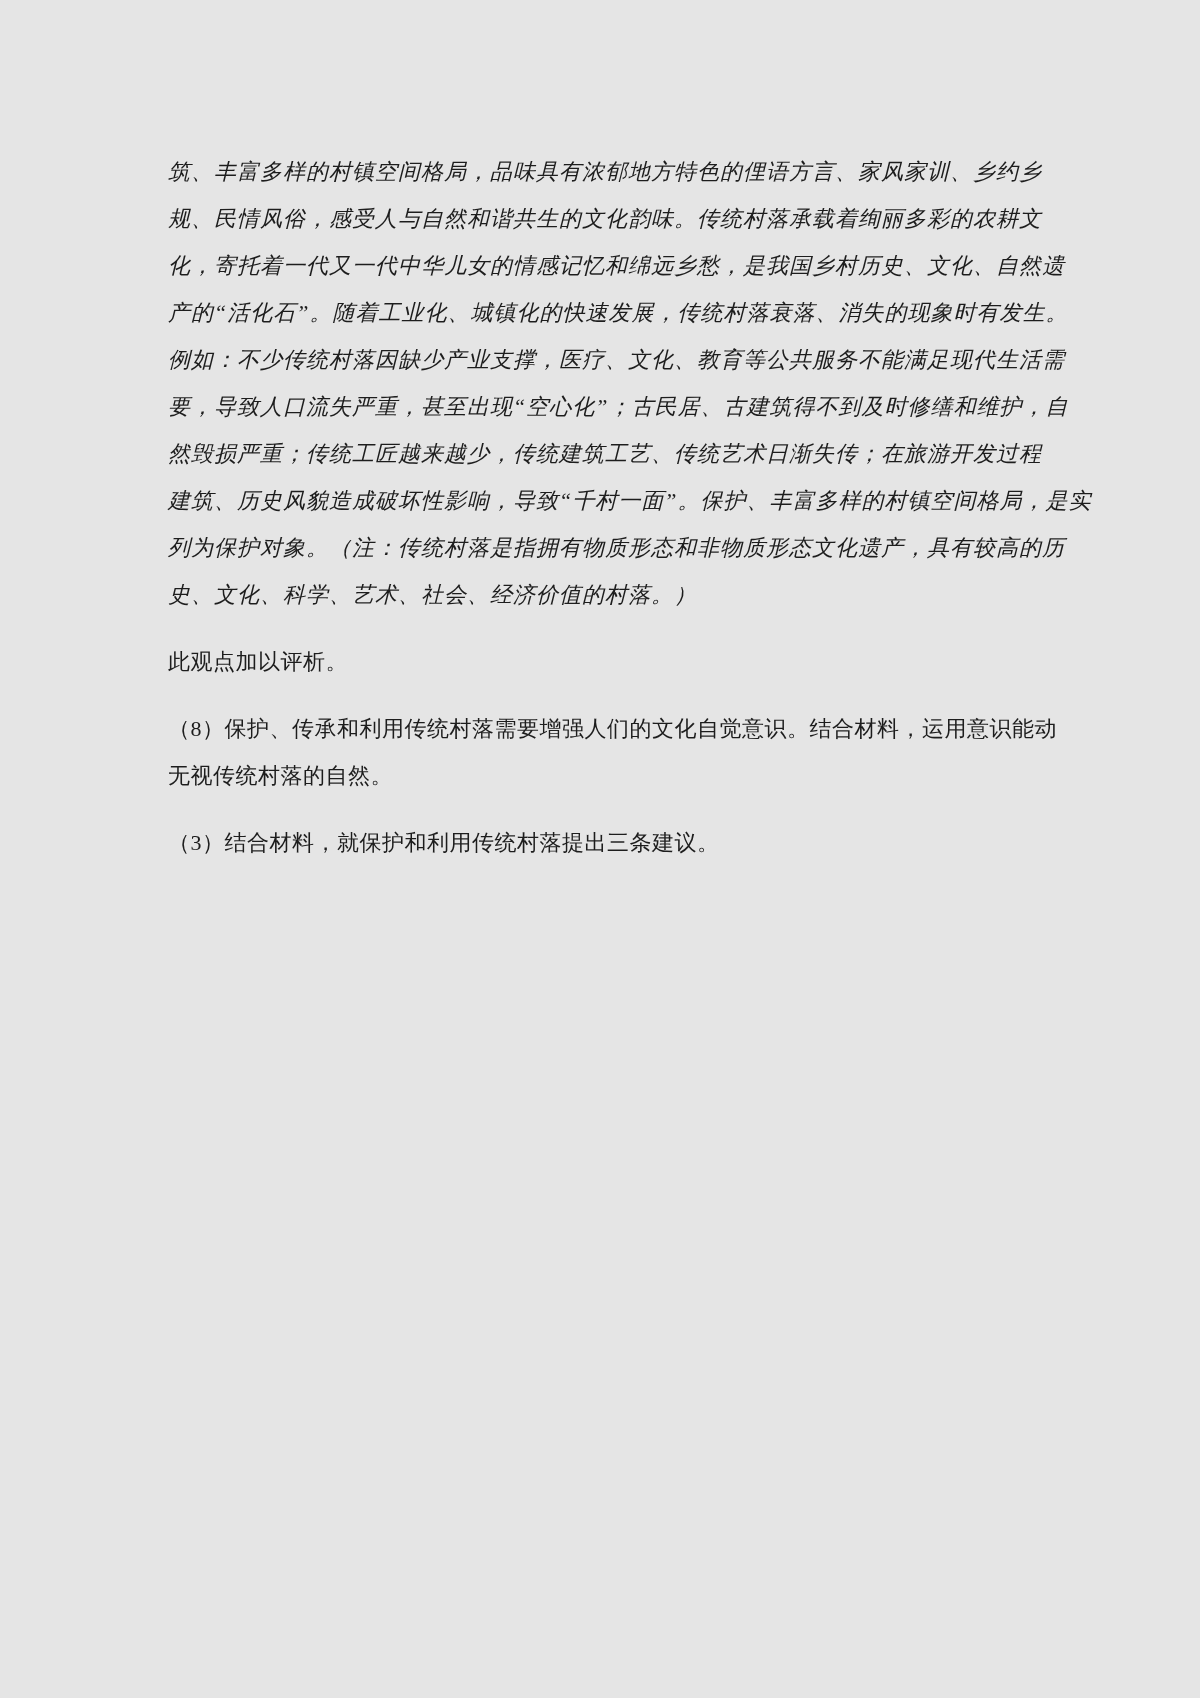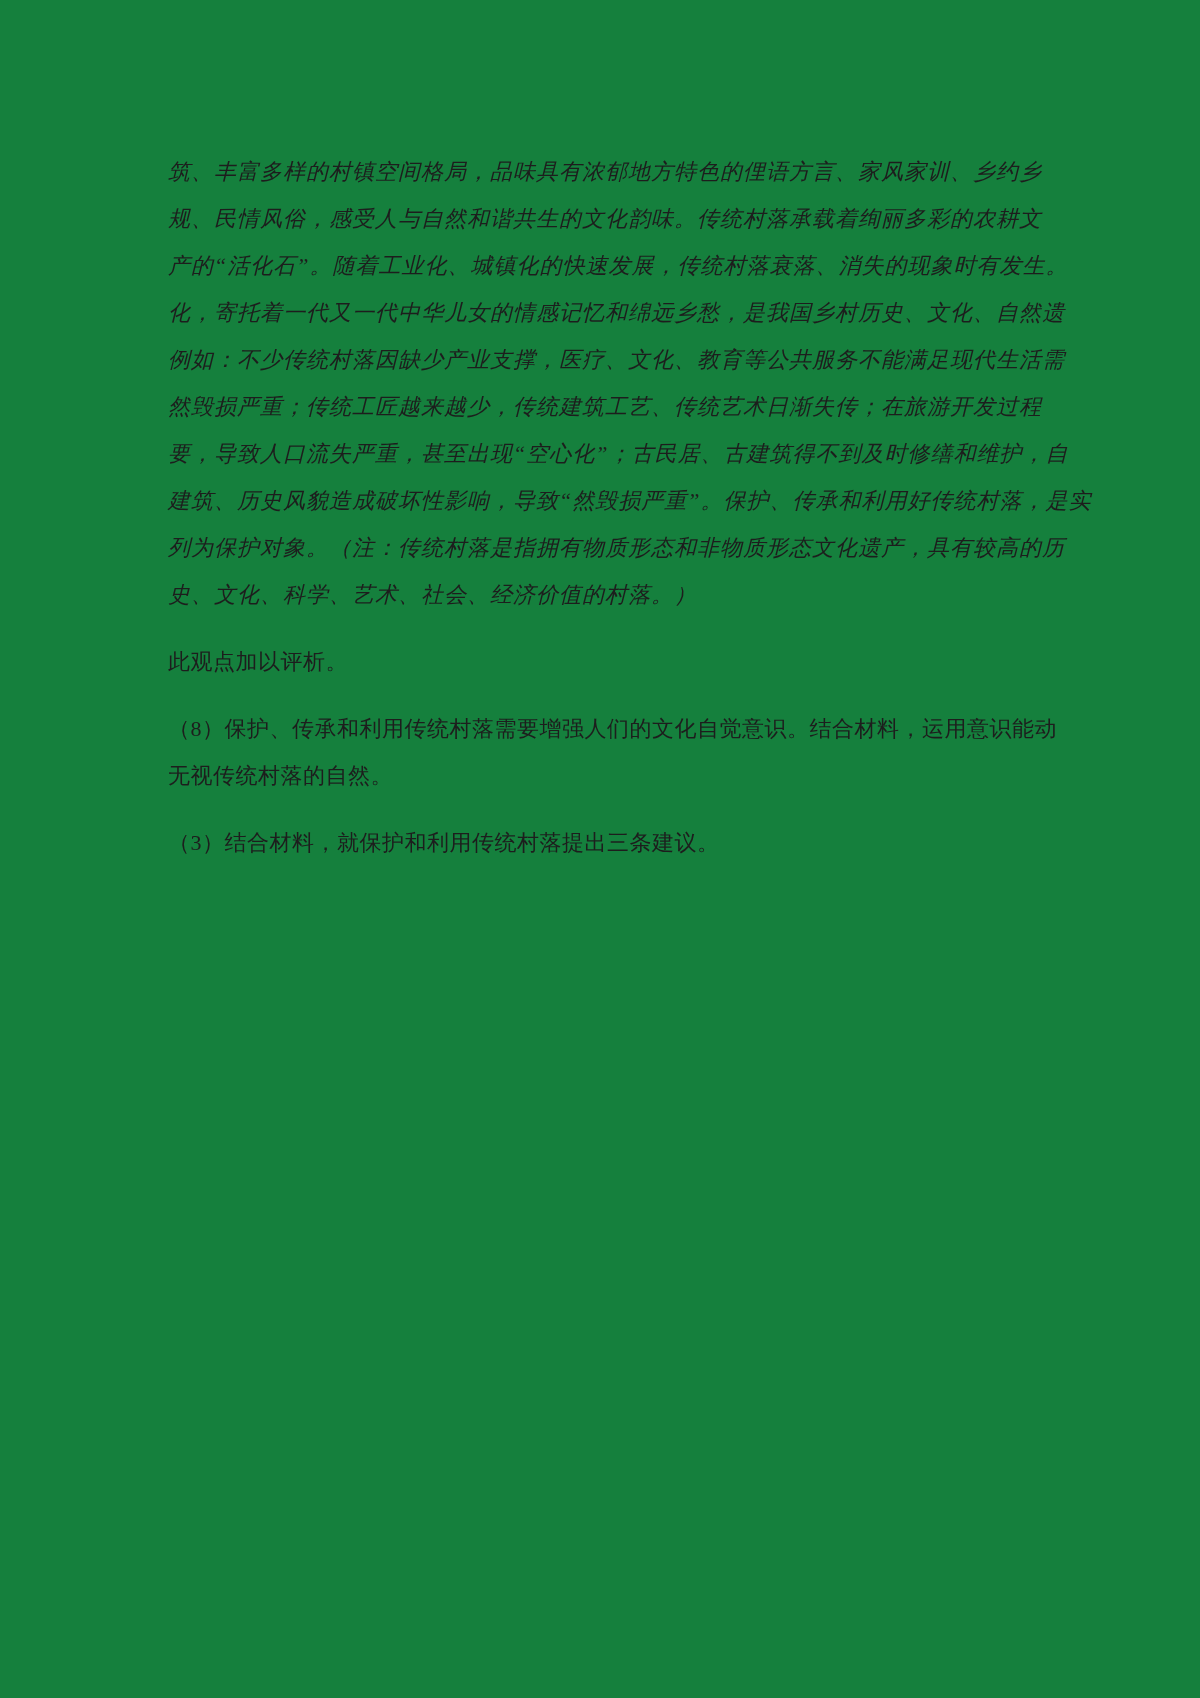--- a/index.html
+++ b/index.html
@@ -4,21 +4,21 @@
 <style>
   html, body {
     margin: 0;
     padding: 0;
     background: #ffffff;
   }
   .page {
     position: relative;
     width: 1200px;
     height: 1698px;
-    background: #15803d;
+    background: #e5e5e5;
     box-sizing: border-box;
     padding: 148px 160px 0 168px;
     font-family: "Liberation Serif", serif;
     color: #1d1d1d;
     font-size: 22px;
     overflow: hidden;
   }
   .material {
     
     font-style: italic;
@@ -35,26 +35,26 @@
   }
 </style>
 </head>
 <body>
 
 <div class="page">
 
   <div class="material">
     <div class="line">筑、丰富多样的村镇空间格局，品味具有浓郁地方特色的俚语方言、家风家训、乡约乡</div>
     <div class="line">规、民情风俗，感受人与自然和谐共生的文化韵味。传统村落承载着绚丽多彩的农耕文</div>
+    <div class="line">化，寄托着一代又一代中华儿女的情感记忆和绵远乡愁，是我国乡村历史、文化、自然遗</div>
     <div class="line">产的“活化石”。随着工业化、城镇化的快速发展，传统村落衰落、消失的现象时有发生。</div>
-    <div class="line">化，寄托着一代又一代中华儿女的情感记忆和绵远乡愁，是我国乡村历史、文化、自然遗</div>
     <div class="line">例如：不少传统村落因缺少产业支撑，医疗、文化、教育等公共服务不能满足现代生活需</div>
+    <div class="line">要，导致人口流失严重，甚至出现“空心化”；古民居、古建筑得不到及时修缮和维护，自</div>
     <div class="line">然毁损严重；传统工匠越来越少，传统建筑工艺、传统艺术日渐失传；在旅游开发过程</div>
-    <div class="line">要，导致人口流失严重，甚至出现“空心化”；古民居、古建筑得不到及时修缮和维护，自</div>
-    <div class="line">建筑、历史风貌造成破坏性影响，导致“然毁损严重”。保护、传承和利用好传统村落，是实</div>
+    <div class="line">建筑、历史风貌造成破坏性影响，导致“千村一面”。保护、丰富多样的村镇空间格局，是实</div>
     <div class="line">列为保护对象。（注：传统村落是指拥有物质形态和非物质形态文化遗产，具有较高的历</div>
     <div class="line">史、文化、科学、艺术、社会、经济价值的村落。）</div>
   </div>
 
   <div class="question">
     <div class="line">此观点加以评析。</div>
   </div>
 
   <div class="question">
     <div class="line">（8）保护、传承和利用传统村落需要增强人们的文化自觉意识。结合材料，运用意识能动</div>

